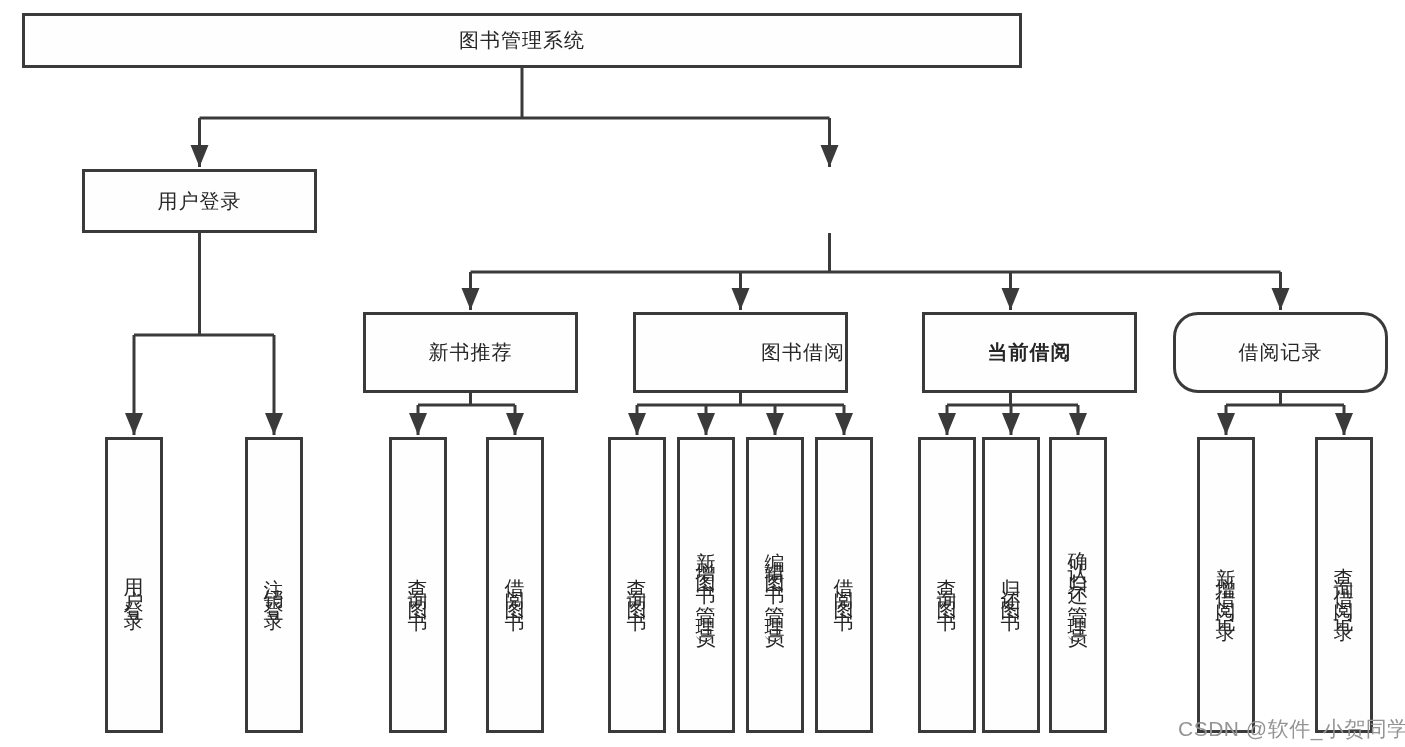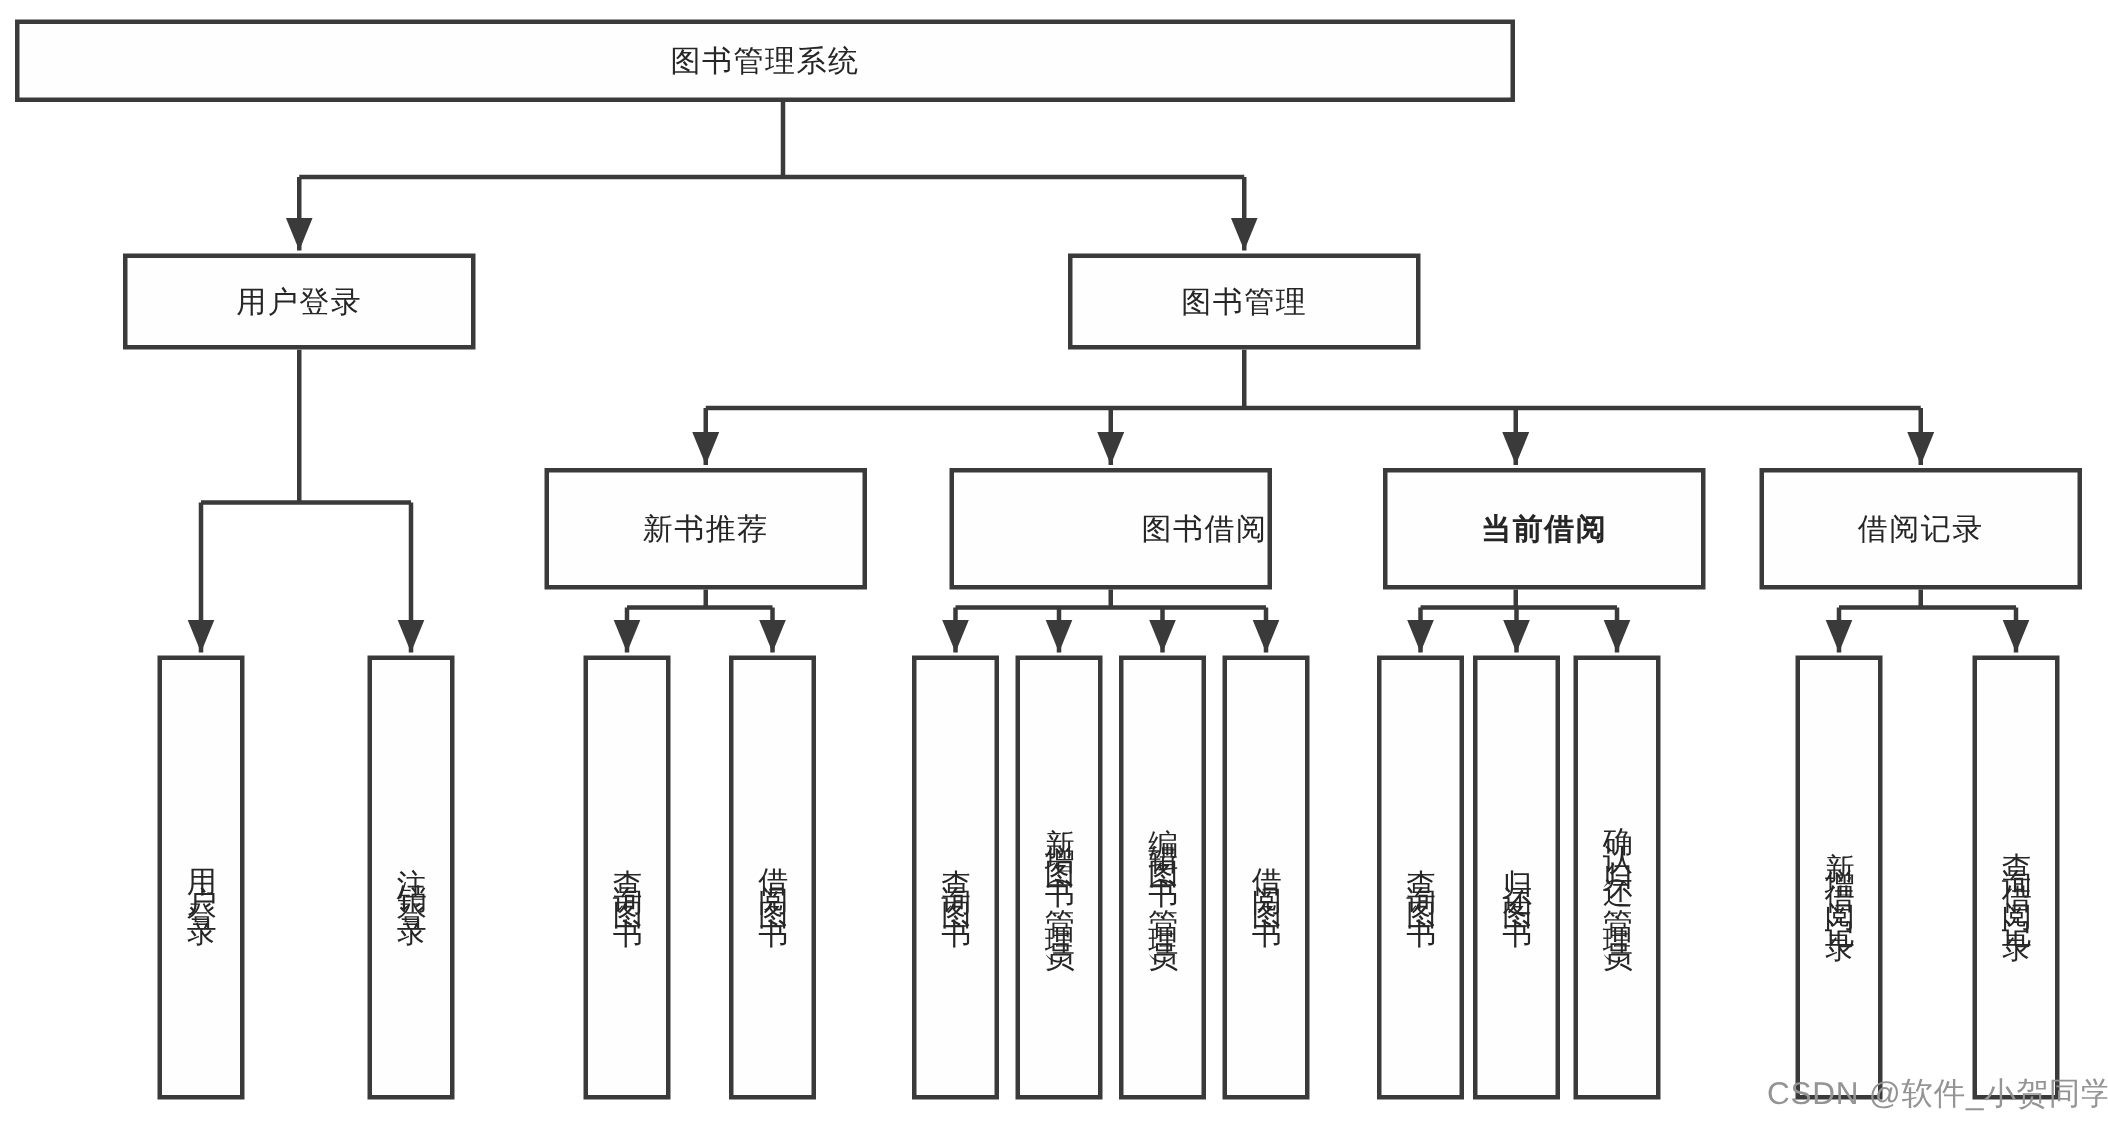--- a/index.html
+++ b/index.html
@@ -33,29 +33,29 @@
   }
   .node.leaf{width:58px;height:296px;top:437px;}
   .node.leaf .vtext{
     writing-mode:vertical-rl;
     text-orientation:mixed;
     line-height:1;
     letter-spacing:11px;
     font-size:20px;
     white-space:nowrap;
   }
-  .root-box{left:10px;top:13px;width:1000px;height:55px;}
+  .root-box{left:22px;top:13px;width:1000px;height:55px;}
   .l2{width:235px;height:64px;top:169px;}
   .l2.a{left:82px;}
   .l2.b{left:712px;}
   .l3{width:215px;height:81px;top:312px;}
   .l3.a{left:363px;}
   .l3.b{left:633px;justify-content:flex-end;}
   .l3.c{left:922px;font-weight:bold;}
-  .l3.d{left:1173px;}
+  .l3.d{left:1173px;border-radius:25px;}
   .watermark{
     position:absolute;
     left:1178px;top:715px;
     font-size:21px;
     color:var(--watermark);
     letter-spacing:0.5px;
     white-space:nowrap;
   }
 </style>
 </head>
@@ -111,23 +111,20 @@
     <path class="c" d="M1344 405 V435" marker-end="url(#arrow)"></path>
   </svg>
 
   <div class="node root-box">
     <span>图书管理系统</span>
   </div>
 
   <div class="node l2 a">
     <span>用户登录</span>
   </div>
-  <div class="node l2 b">
-    <span>图书管理</span>
-  </div>
 
   <div class="node l3 a">
     <span>新书推荐</span>
   </div>
   <div class="node l3 b">
     <span>图书借阅</span>
   </div>
   <div class="node l3 c">
     <span>当前借阅</span>
   </div>

